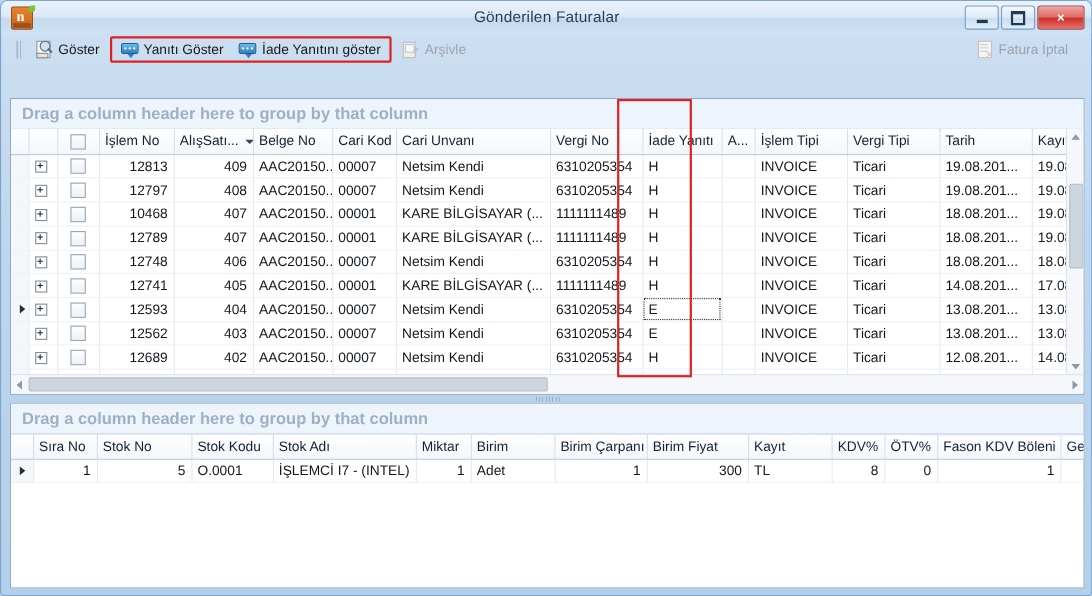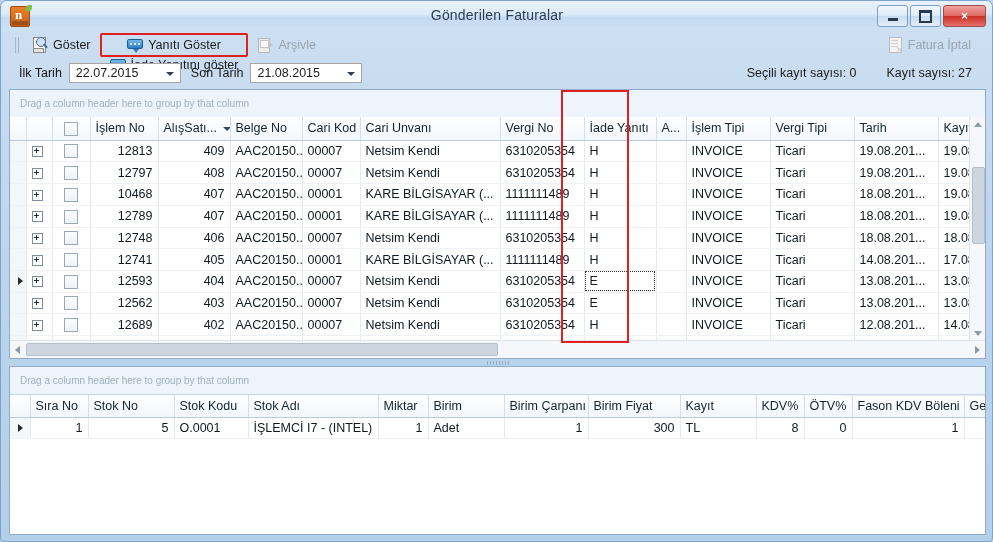--- a/index.html
+++ b/index.html
@@ -65,21 +65,21 @@
   }
   .grip{width:6px;height:16px;margin-left:6px;margin-right:4px;
     background:repeating-linear-gradient(90deg,#9fb7cf 0 1px,transparent 1px 3px);}
   .tbtn{
     display:flex;align-items:center;gap:5px;padding:2px 7px;height:22px;
     box-sizing:border-box;font-size:12.5px;color:#1a1a1a;white-space:nowrap;
   }
   .tbtn.disabled{color:#9aa4ae;}
   .tb-highlight{
     border:2px solid #e02020;border-radius:2px;display:flex;align-items:center;height:24px;
-    margin:0 2px;padding:0 1px;box-sizing:border-box;flex-direction:column;
+    margin:0 2px;padding:0 1px;box-sizing:border-box;
   }
   .ic{width:16px;height:16px;position:relative;flex:0 0 16px;}
   
   .ic-doc{position:absolute;left:1px;top:0;width:11px;height:14px;background:#fdfdfd;border:1px solid #8b8b8b;}
   .ic-doc2{position:absolute;left:1px;bottom:0px;width:11px;height:5px;background:#e3e3e3;border:1px solid #8b8b8b;box-sizing:border-box;font-size:4px;}
   .ic-mag{position:absolute;left:4px;top:0px;width:8px;height:8px;border:1.6px solid #4c6d8f;border-radius:50%;background:#cfe2f4;}
   .ic-maghandle{position:absolute;left:11px;top:8px;width:5px;height:1.6px;background:#4c6d8f;transform:rotate(45deg);}
   
   .ic-bub{position:absolute;left:0;top:2px;width:16px;height:10px;border-radius:2px;
     background:linear-gradient(180deg,#74b9e7 0%,#2f81c4 100%);border:1px solid #1b5e96;box-sizing:border-box;}
@@ -119,21 +119,21 @@
   .panel-top{left:8px;top:88px;width:977px;height:270px;}
   .panel-bottom{left:8px;top:365px;width:977px;height:169px;}
   .swirl{
     position:absolute;right:0;top:0;width:300px;height:30px;overflow:hidden;pointer-events:none;
   }
   .swirl svg{position:absolute;right:0;top:0;}
   .groupbar{
     height:27px;background:#eef4fb;border-bottom:1px solid #c6d7e8;
     display:flex;align-items:center;position:relative;
   }
-  .groupbar .gtxt{padding-left:10px;color:#9fb0c2;font-size:10px;}
+  .groupbar .gtxt{padding-left:10px;color:#9fb0c2;font-size:15px;font-weight:bold;}
 
   table.grid{border-collapse:collapse;width:100%;table-layout:fixed;font-size:12.5px;}
   table.grid th{
     background:linear-gradient(180deg,#fefeff 0%,#f3f7fb 100%);
     border-right:1px solid #d3dfea;border-bottom:1px solid #b9cbdd;
     font-weight:normal;text-align:left;padding:4px 5px;height:21px;box-sizing:border-box;
     color:#14232f;white-space:nowrap;overflow:hidden;
   }
   table.grid td{
     border-right:1px solid #e4eaf0;border-bottom:1px solid #eef1f5;
@@ -271,36 +271,20 @@
         <span class="ic">
           <span class="ic-can"></span>
             <span class="ic-canl"></span>
             <span class="ic-canx">✕</span>
         </span>
         <span>Fatura İptal</span>
       </div>
     </div>
   </div>
 
-  <div class="filterbar">
-    <span class="flabel">İlk Tarih</span>
-    <div class="combo">
-      <span class="val">22.07.2015</span>
-      <span class="arrow"></span>
-    </div>
-    <span class="flabel">Son Tarih</span>
-    <div class="combo">
-      <span class="val">21.08.2015</span>
-      <span class="arrow"></span>
-    </div>
-    <div class="counts">
-      <span>Seçili kayıt sayısı: 0</span>
-      <span>Kayıt sayısı: 27</span>
-    </div>
-  </div>
 
   <div class="panel panel-top">
     <div class="swirl">
       <svg width="300" height="30" viewBox="0 0 300 30">
         <path d="M300 2 C230 6 150 14 60 28 L300 28 Z" fill="#d9d2ea" opacity="0.75"></path>
         <path d="M300 8 C240 12 170 20 95 28 L300 28 Z" fill="#c9bfe0" opacity="0.6"></path>
         <path d="M300 16 C255 19 200 24 150 29 L300 29 Z" fill="#e6e1f2" opacity="0.8"></path>
       </svg>
     </div>
 

